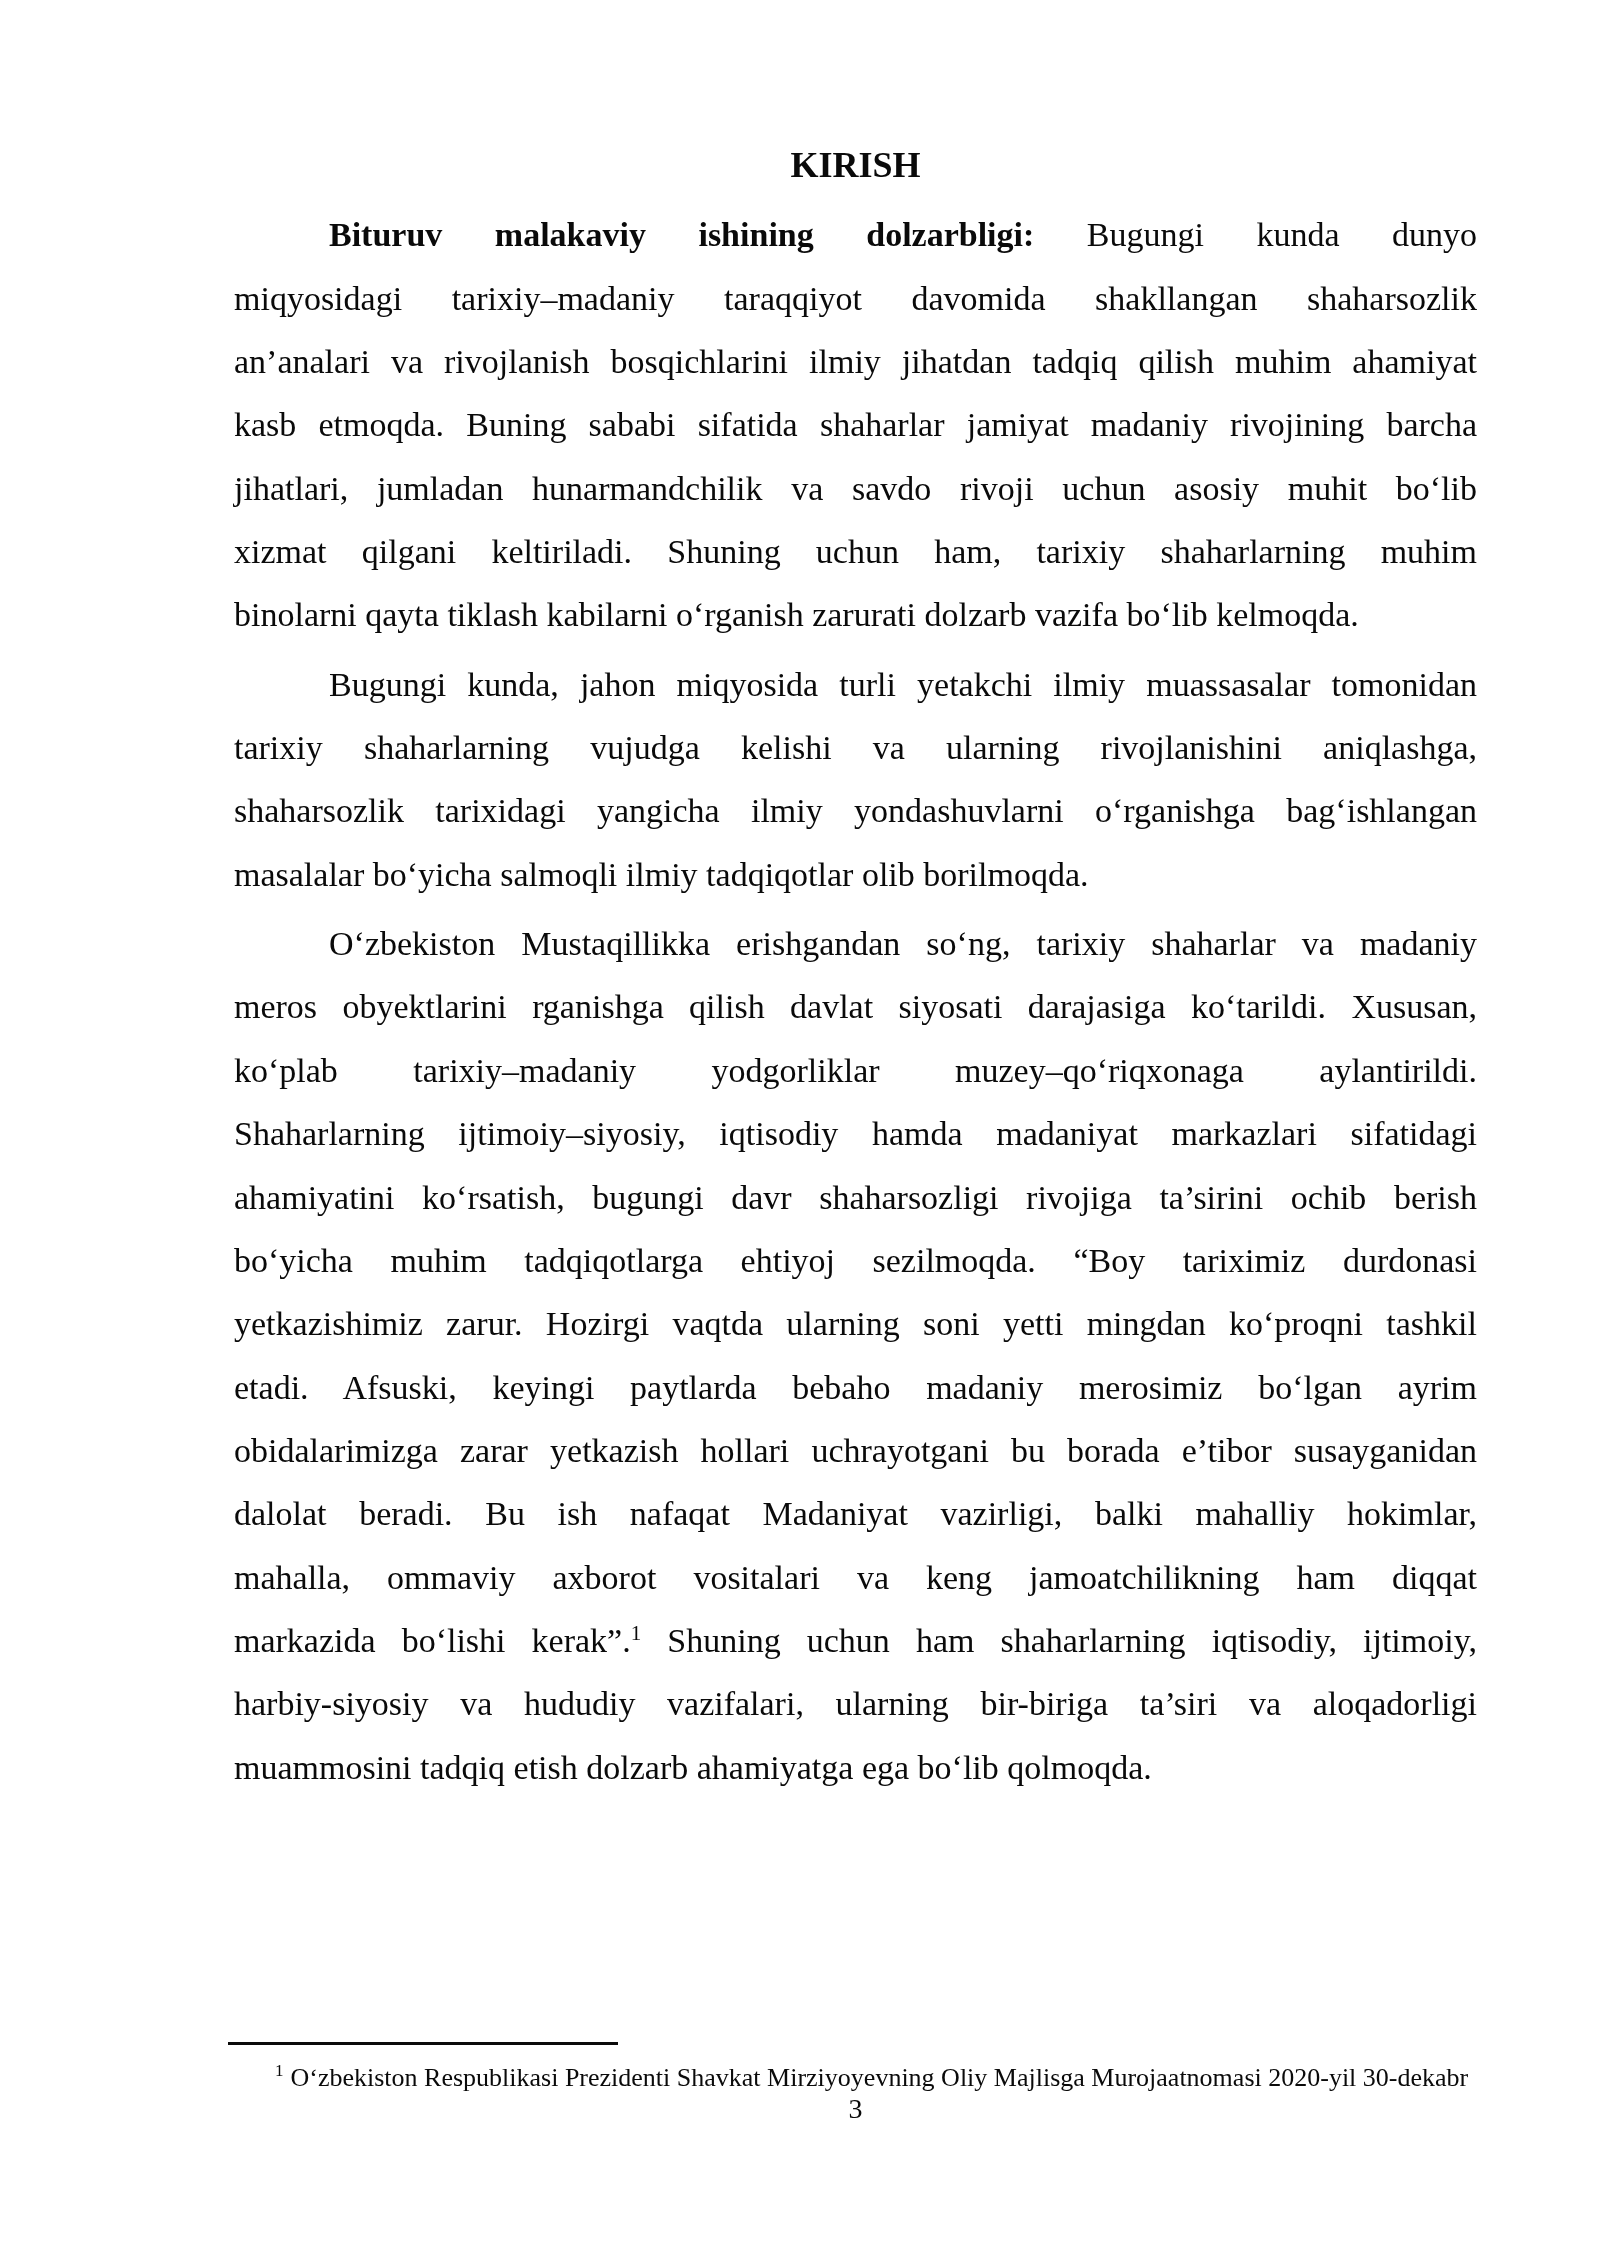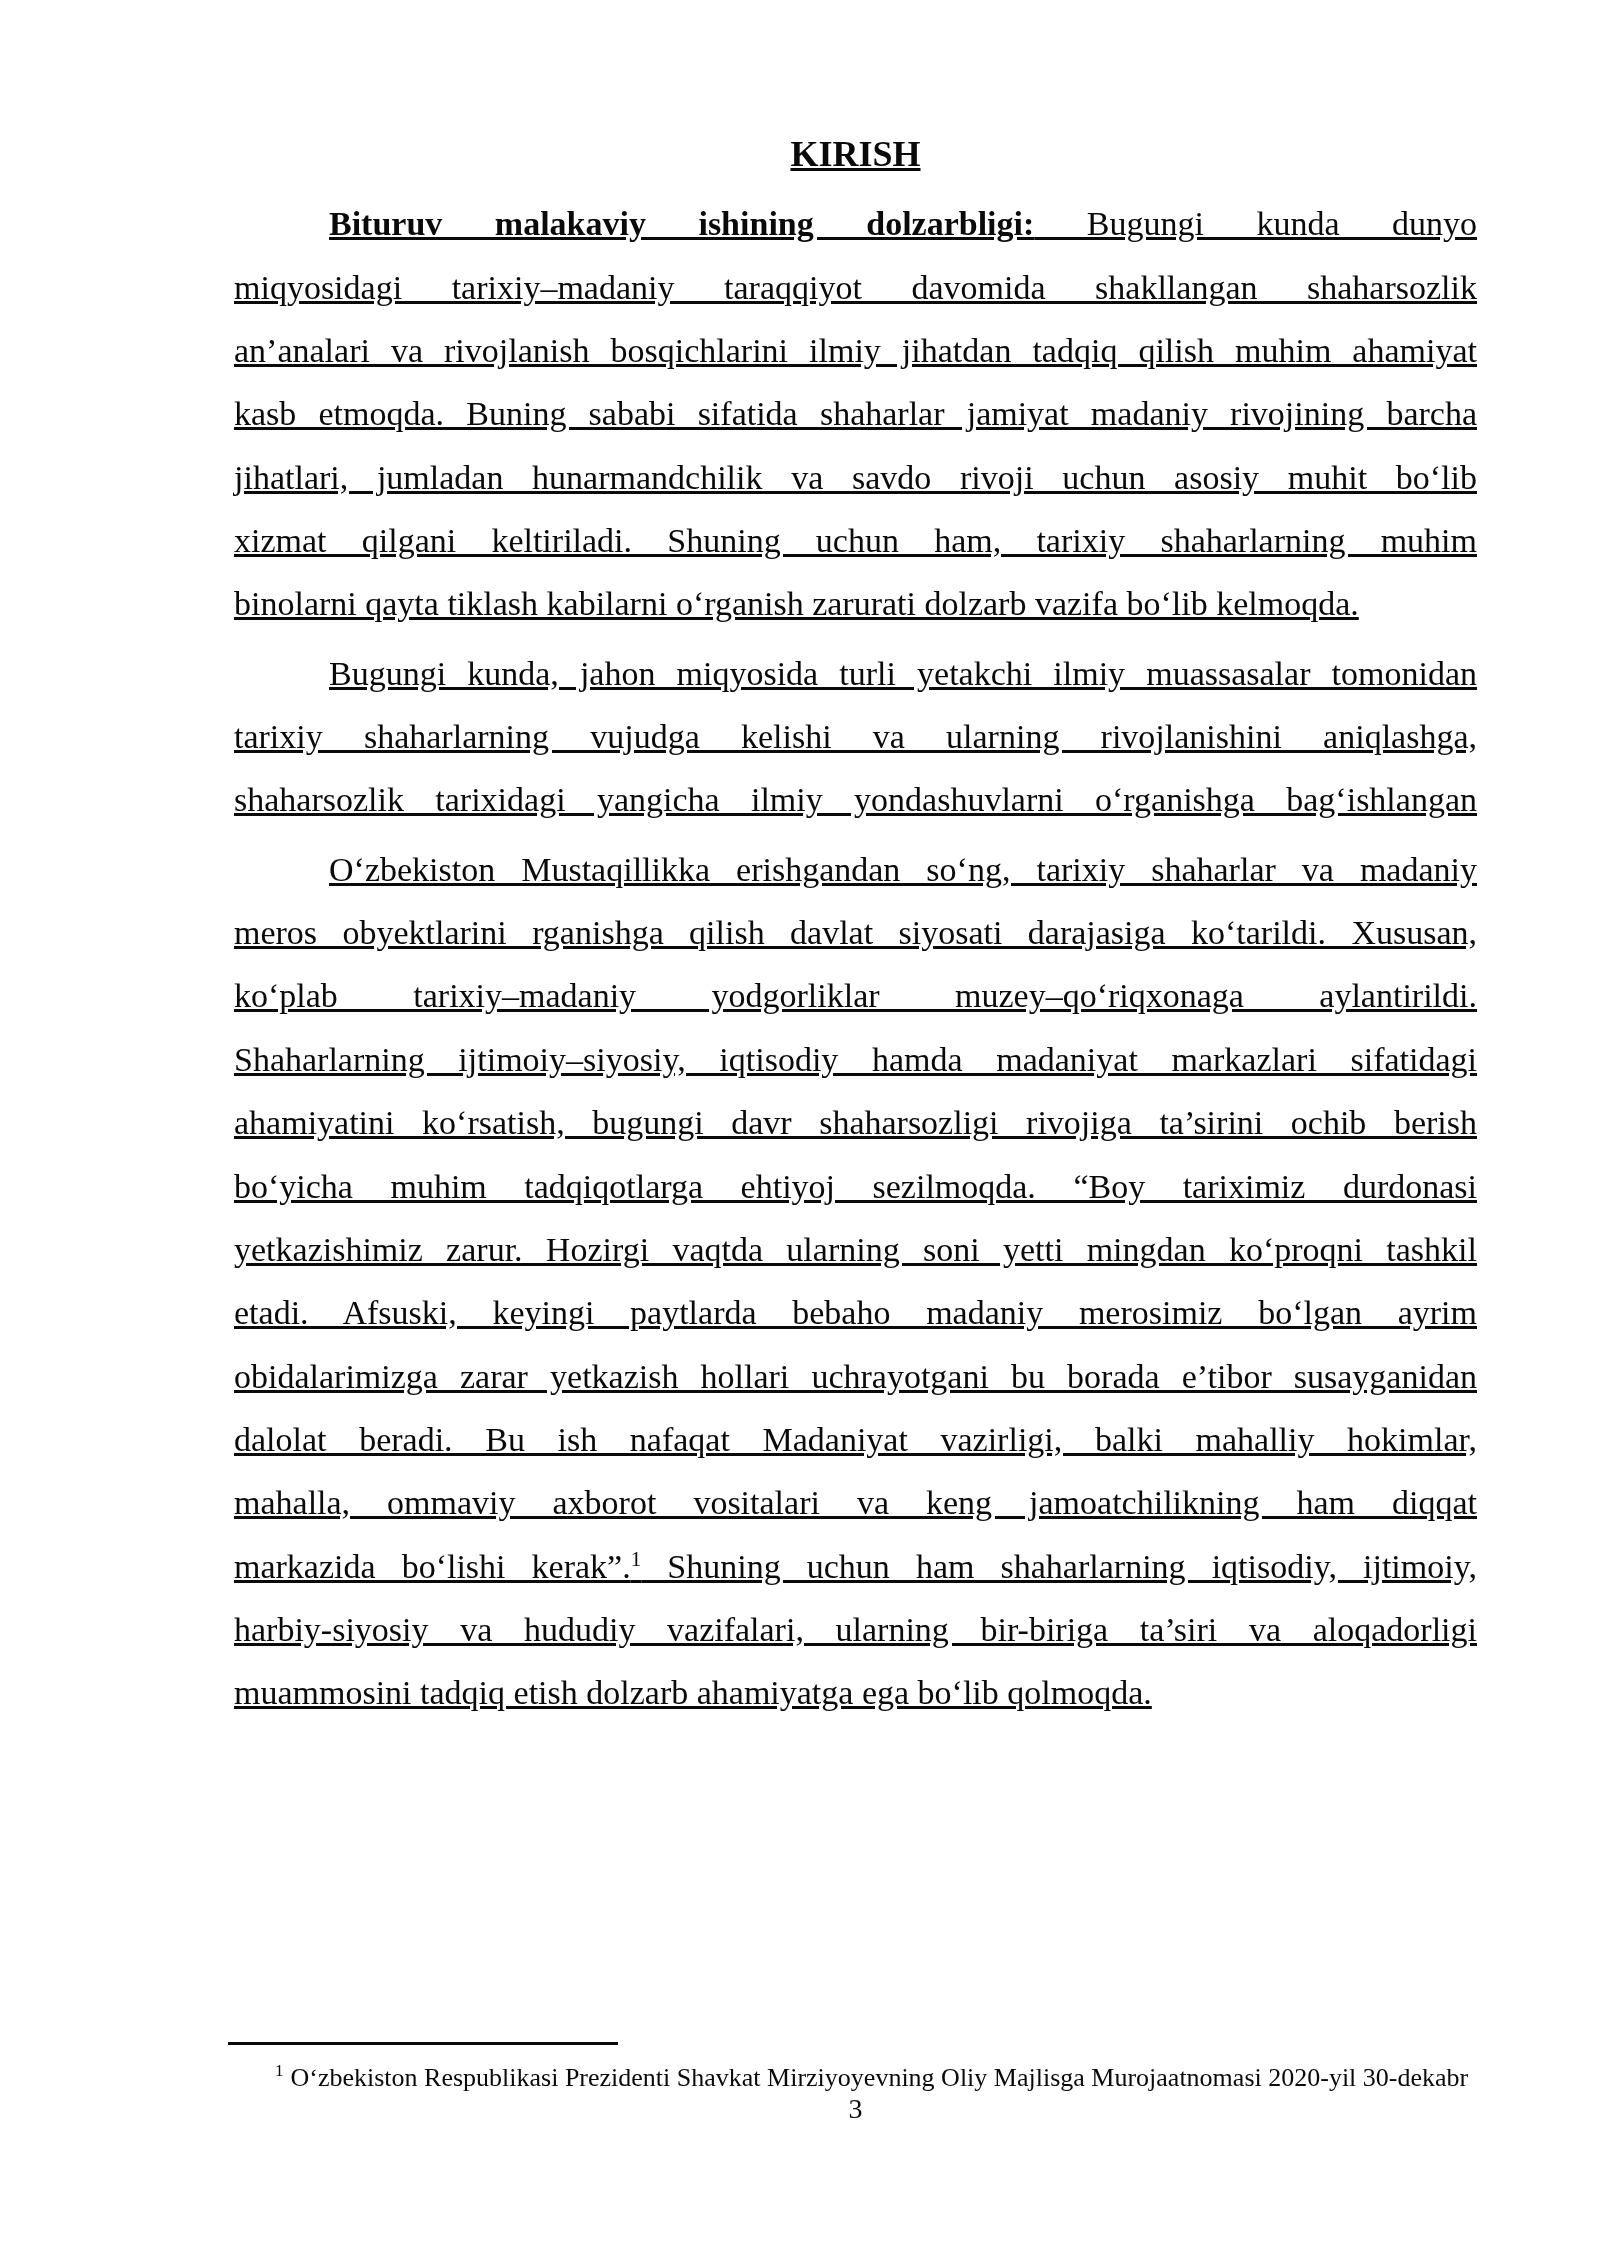--- a/index.html
+++ b/index.html
@@ -8,23 +8,22 @@
     width: 1600px;
     height: 2262px;
     background: #ffffff;
     font-family: "Liberation Serif", "DejaVu Serif", serif;
     color: #0a0a0a;
     overflow: hidden;
   }
   .content {
     position: absolute;
     left: 228px;
-    top: 123px;
+    top: 134px;
     width: 1255px;
-    text-decoration: underline;
   }
   .doc-title {
     margin: 0;
     font-size: 36px;
     font-weight: bold;
     text-align: center;
     line-height: 63.35px;
   }
   .para { margin: 6px; }
   .line {
@@ -90,20 +89,21 @@
           <div class="line">an’analari va rivojlanish bosqichlarini ilmiy jihatdan tadqiq qilish muhim ahamiyat</div>
           <div class="line">kasb etmoqda. Buning sababi sifatida shaharlar jamiyat madaniy rivojining barcha</div>
           <div class="line">jihatlari, jumladan hunarmandchilik va savdo rivoji uchun asosiy muhit bo‘lib</div>
           <div class="line">xizmat qilgani keltiriladi. Shuning uchun ham, tarixiy shaharlarning muhim</div>
           <div class="line last">binolarni qayta tiklash kabilarni o‘rganish zarurati dolzarb vazifa bo‘lib kelmoqda.</div>
         </div>
         <div class="para">
           <div class="line indent">Bugungi kunda, jahon miqyosida turli yetakchi ilmiy muassasalar tomonidan</div>
           <div class="line">tarixiy shaharlarning vujudga kelishi va ularning rivojlanishini aniqlashga,</div>
           <div class="line">shaharsozlik tarixidagi yangicha ilmiy yondashuvlarni o‘rganishga bag‘ishlangan</div>
+          <div class="line last">masalalar bo‘yicha salmoqli ilmiy tadqiqotlar olib borilmoqda.</div>
         </div>
         <div class="para">
           <div class="line indent">O‘zbekiston Mustaqillikka erishgandan so‘ng, tarixiy shaharlar va madaniy</div>
           <div class="line">meros obyektlarini rganishga qilish davlat siyosati darajasiga ko‘tarildi. Xususan,</div>
           <div class="line">ko‘plab tarixiy–madaniy yodgorliklar muzey–qo‘riqxonaga aylantirildi.</div>
           <div class="line">Shaharlarning ijtimoiy–siyosiy, iqtisodiy hamda madaniyat markazlari sifatidagi</div>
           <div class="line">ahamiyatini ko‘rsatish, bugungi davr shaharsozligi rivojiga ta’sirini ochib berish</div>
           <div class="line">bo‘yicha muhim tadqiqotlarga ehtiyoj sezilmoqda. “Boy tariximiz durdonasi</div>
           <div class="line">yetkazishimiz zarur. Hozirgi vaqtda ularning soni yetti mingdan ko‘proqni tashkil</div>
           <div class="line">etadi. Afsuski, keyingi paytlarda bebaho madaniy merosimiz bo‘lgan ayrim</div>

